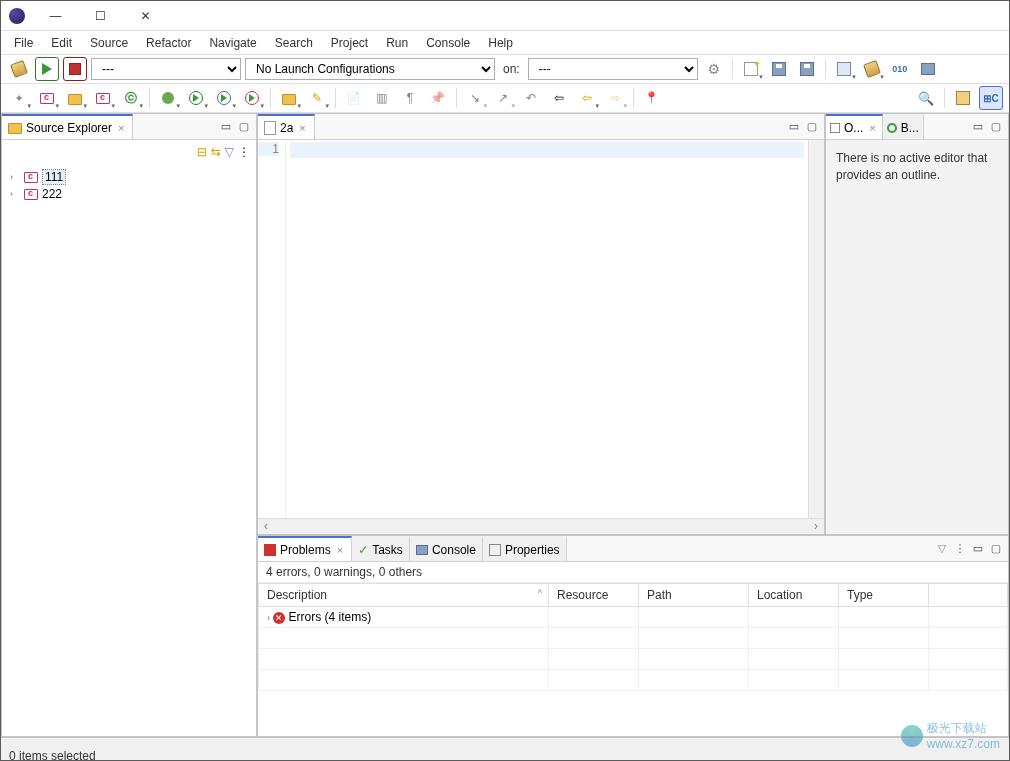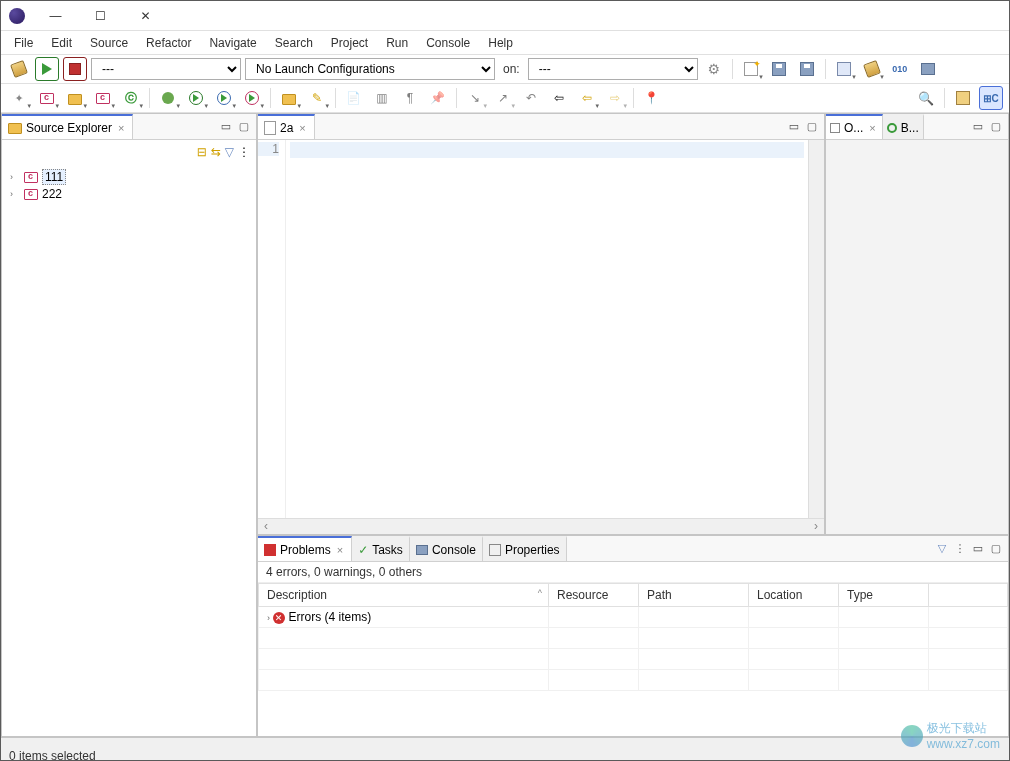--- a/index.html
+++ b/index.html
@@ -323,20 +323,21 @@
           </div>
           <div class="tab inactive" style="padding:0 4px;">
             <span style="width:10px;height:10px;border-radius:50%;border:2px solid #3a9a3a;display:inline-block;"></span>
             <span>B...</span>
           </div>
           <div class="tab-tools">
             <div class="tt">▭</div>
             <div class="tt">▢</div>
           </div>
         </div>
+        <div class="outline-text">There is no active editor that provides an outline.</div>
       </div>
     </div>
 
     <div class="bottom-panel panel">
       <div class="panel-tabs">
         <div class="tab">
           <span style="width:12px;height:12px;background:#d03030;display:inline-block;"></span>
           <span>Problems</span>
           <span class="x">×</span>
         </div>

